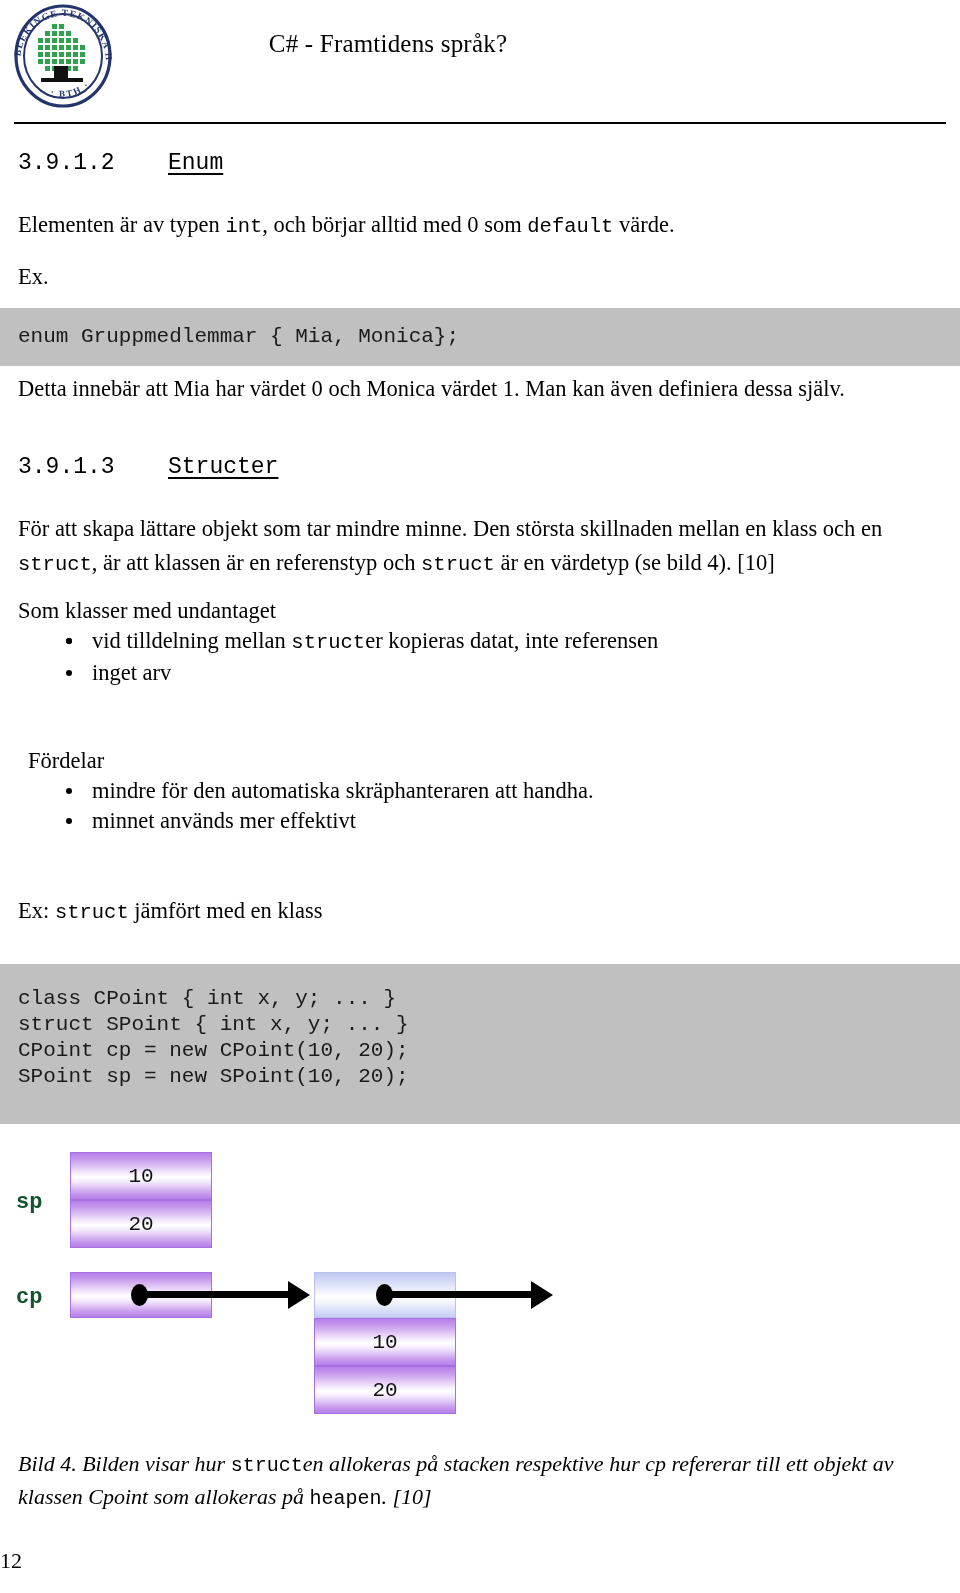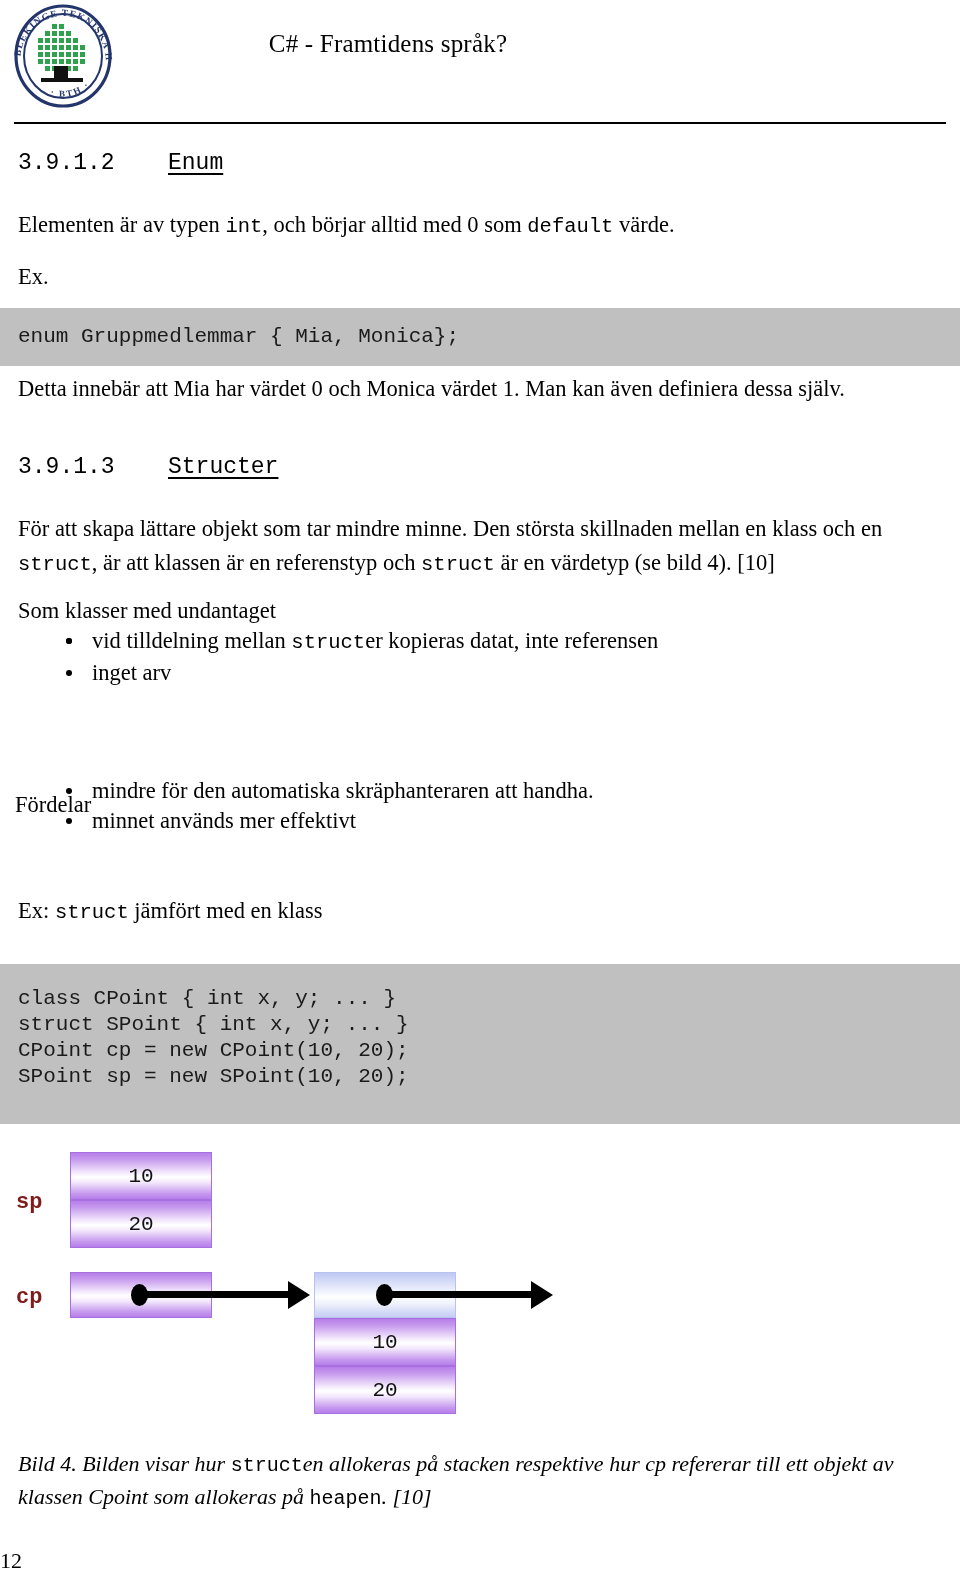--- a/index.html
+++ b/index.html
@@ -120,21 +120,21 @@
   .diagram {
     position: absolute;
     left: 0; top: 1140px;
     width: 960px; height: 300px;
   }
   .dlabel {
     position: absolute;
     font-family: "Liberation Mono", "DejaVu Sans Mono", monospace;
     font-weight: bold;
     font-size: 22px;
-    color: #7f1d1d;
+    color: #14532d;
   }
   .cell {
     position: absolute;
     box-sizing: border-box;
     display: flex;
     align-items: center;
     justify-content: center;
     font-family: "Liberation Mono", "DejaVu Sans Mono", monospace;
     font-weight: normal;
     font-size: 21px;
@@ -290,21 +290,21 @@
       <li>
         <span class="dot"></span>
         <span>vid tilldelning mellan </span><span class="mono">struct</span><span>er kopieras datat, inte referensen</span>
       </li>
       <li>
         <span class="dot"></span>
         <span>inget arv</span>
       </li>
     </ul>
 
-    <div class="block para" style="left:15px; top:612px;margin-top:44px;">Fördelar</div>
+    <div class="block para" style="left:28px; top:612px;">Fördelar</div>
     <ul class="bullets block" style="left:58px; top:644px; width:890px;">
       <li>
         <span class="dot"></span>
         <span>mindre för den automatiska skräphanteraren att handha.</span>
       </li>
       <li>
         <span class="dot"></span>
         <span>minnet används mer effektivt</span>
       </li>
     </ul>

